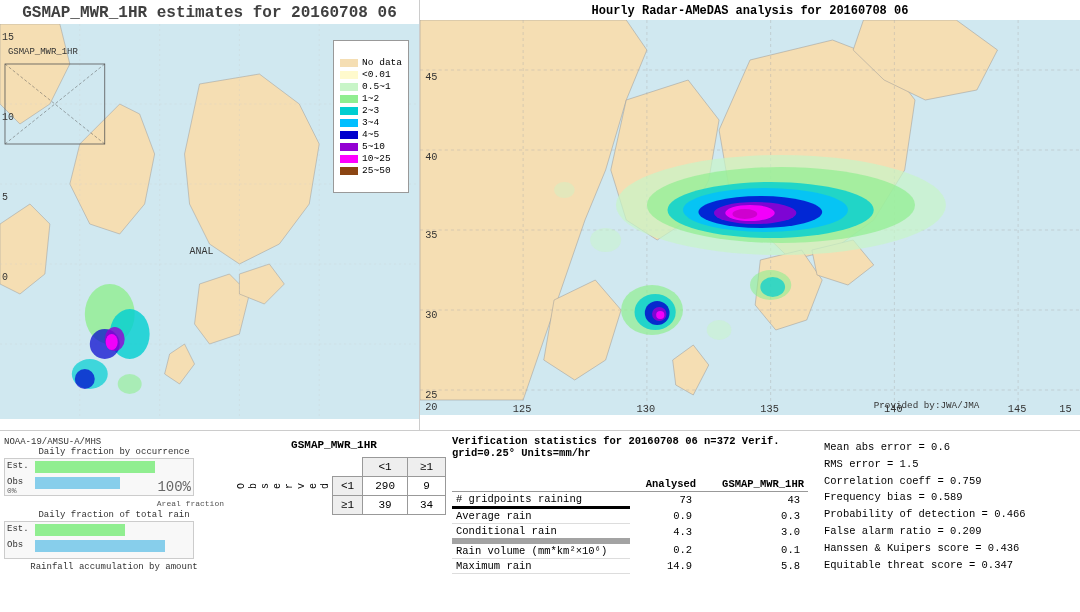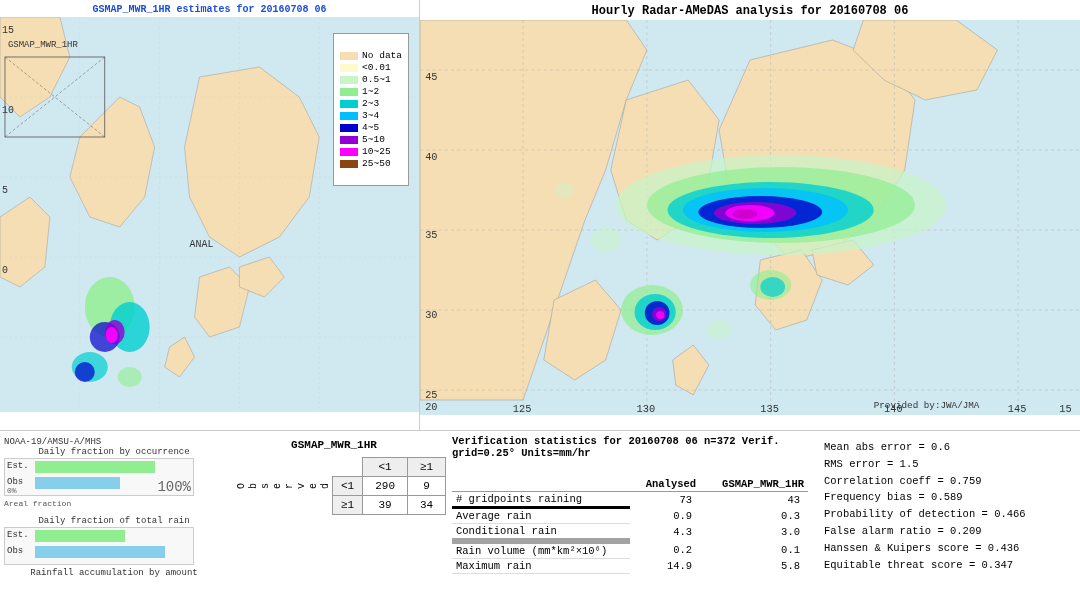--- a/index.html
+++ b/index.html
@@ -31,24 +31,24 @@
     
     .left-map-panel {
       width: 420px;
       height: 430px;
       position: relative;
       border-right: 1px solid #ccc;
     }
 
     .left-map-title {
       text-align: center;
-      font-size: 10px;
+      font-size: 16px;
       font-weight: bold;
       padding: 4px 0 2px 0;
-      color: #1d4ed8;
+      color: #404040;
     }
 
     .left-map-area {
       position: relative;
       width: 100%;
       height: 395px;
       overflow: hidden;
     }
 
     
@@ -365,21 +365,21 @@
 
       <div class="chart-label">Daily fraction by occurrence</div>
       <div style="position:relative; height:38px; width:190px; background:#f8f8f8; border:1px solid #ccc; margin-bottom:3px;">
         <span style="position:absolute;top:2px;left:2px;font-size:9px;color:#333;">Est.</span>
         <div style="position:absolute;top:2px;left:30px;width:120px;height:12px;background:#90ee90;"></div>
         <span style="position:absolute;top:18px;left:2px;font-size:9px;color:#333;">Obs</span>
         <div style="position:absolute;top:18px;left:30px;width:85px;height:12px;background:#87ceeb;"></div>
         <span style="position:absolute;bottom:0px;left:2px;font-size:8px;color:#666;">0%</span>
         <span style="position:absolute;bottom:0px;right:2px;font-size:14px;color:#666;">100%</span>
       </div>
-      <div style="font-size:8px;color:#555;text-align:left;margin-bottom:8px;">Areal fraction</div>
+      <div style="font-size:8px;color:#555;text-align:right;margin-bottom:2px;">Areal fraction</div>
 
       <div class="chart-label">Daily fraction of total rain</div>
       <div style="position:relative; height:38px; width:190px; background:#f8f8f8; border:1px solid #ccc; margin-bottom:3px;">
         <span style="position:absolute;top:2px;left:2px;font-size:9px;color:#333;">Est.</span>
         <div style="position:absolute;top:2px;left:30px;width:90px;height:12px;background:#90ee90;"></div>
         <span style="position:absolute;top:18px;left:2px;font-size:9px;color:#333;">Obs</span>
         <div style="position:absolute;top:18px;left:30px;width:130px;height:12px;background:#87ceeb;"></div>
       </div>
 
       <div class="chart-label">Rainfall accumulation by amount</div>

